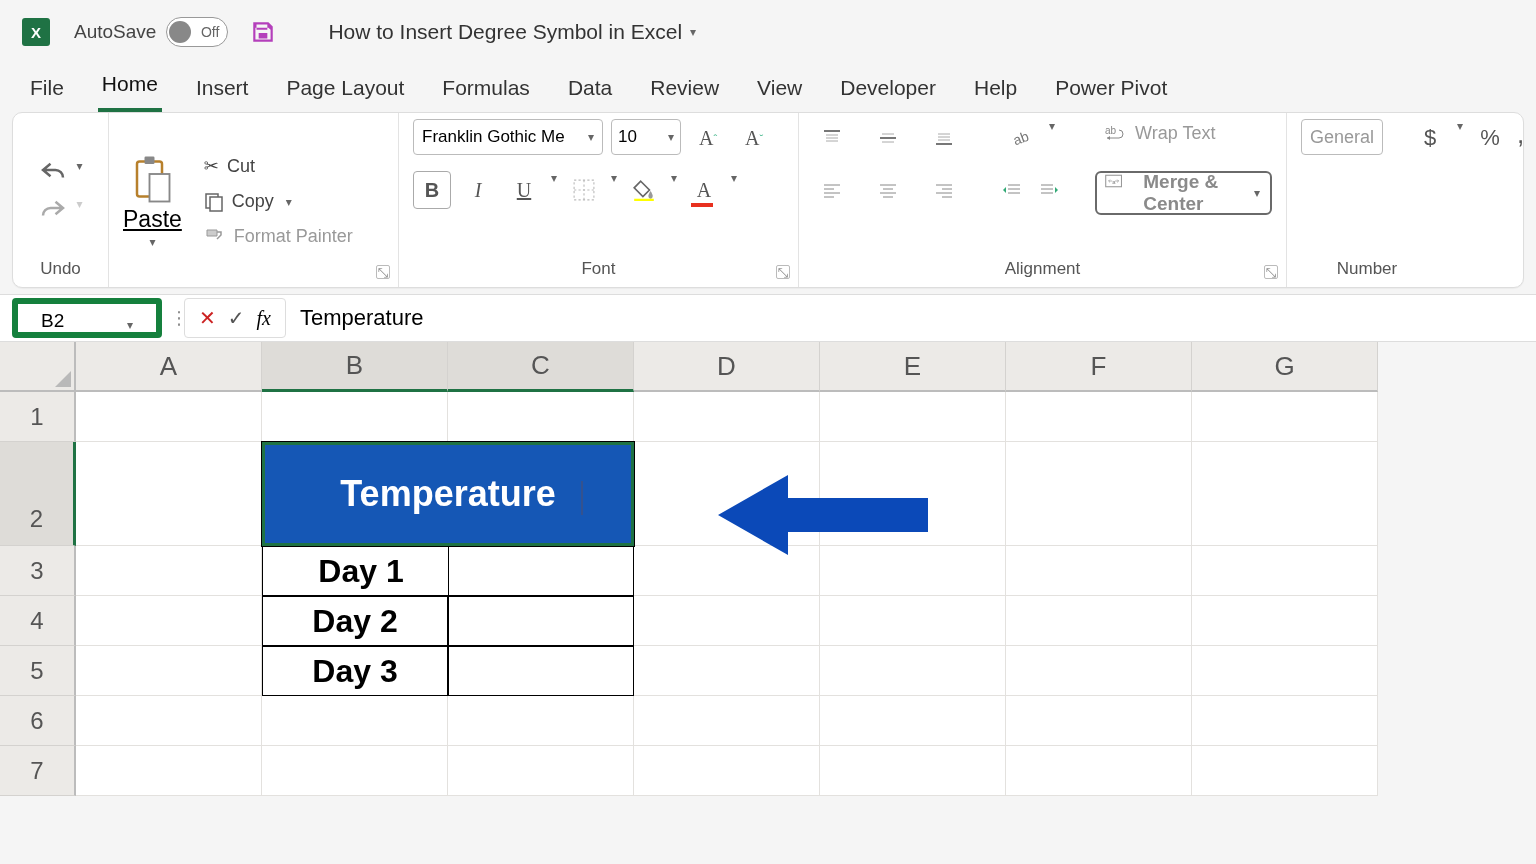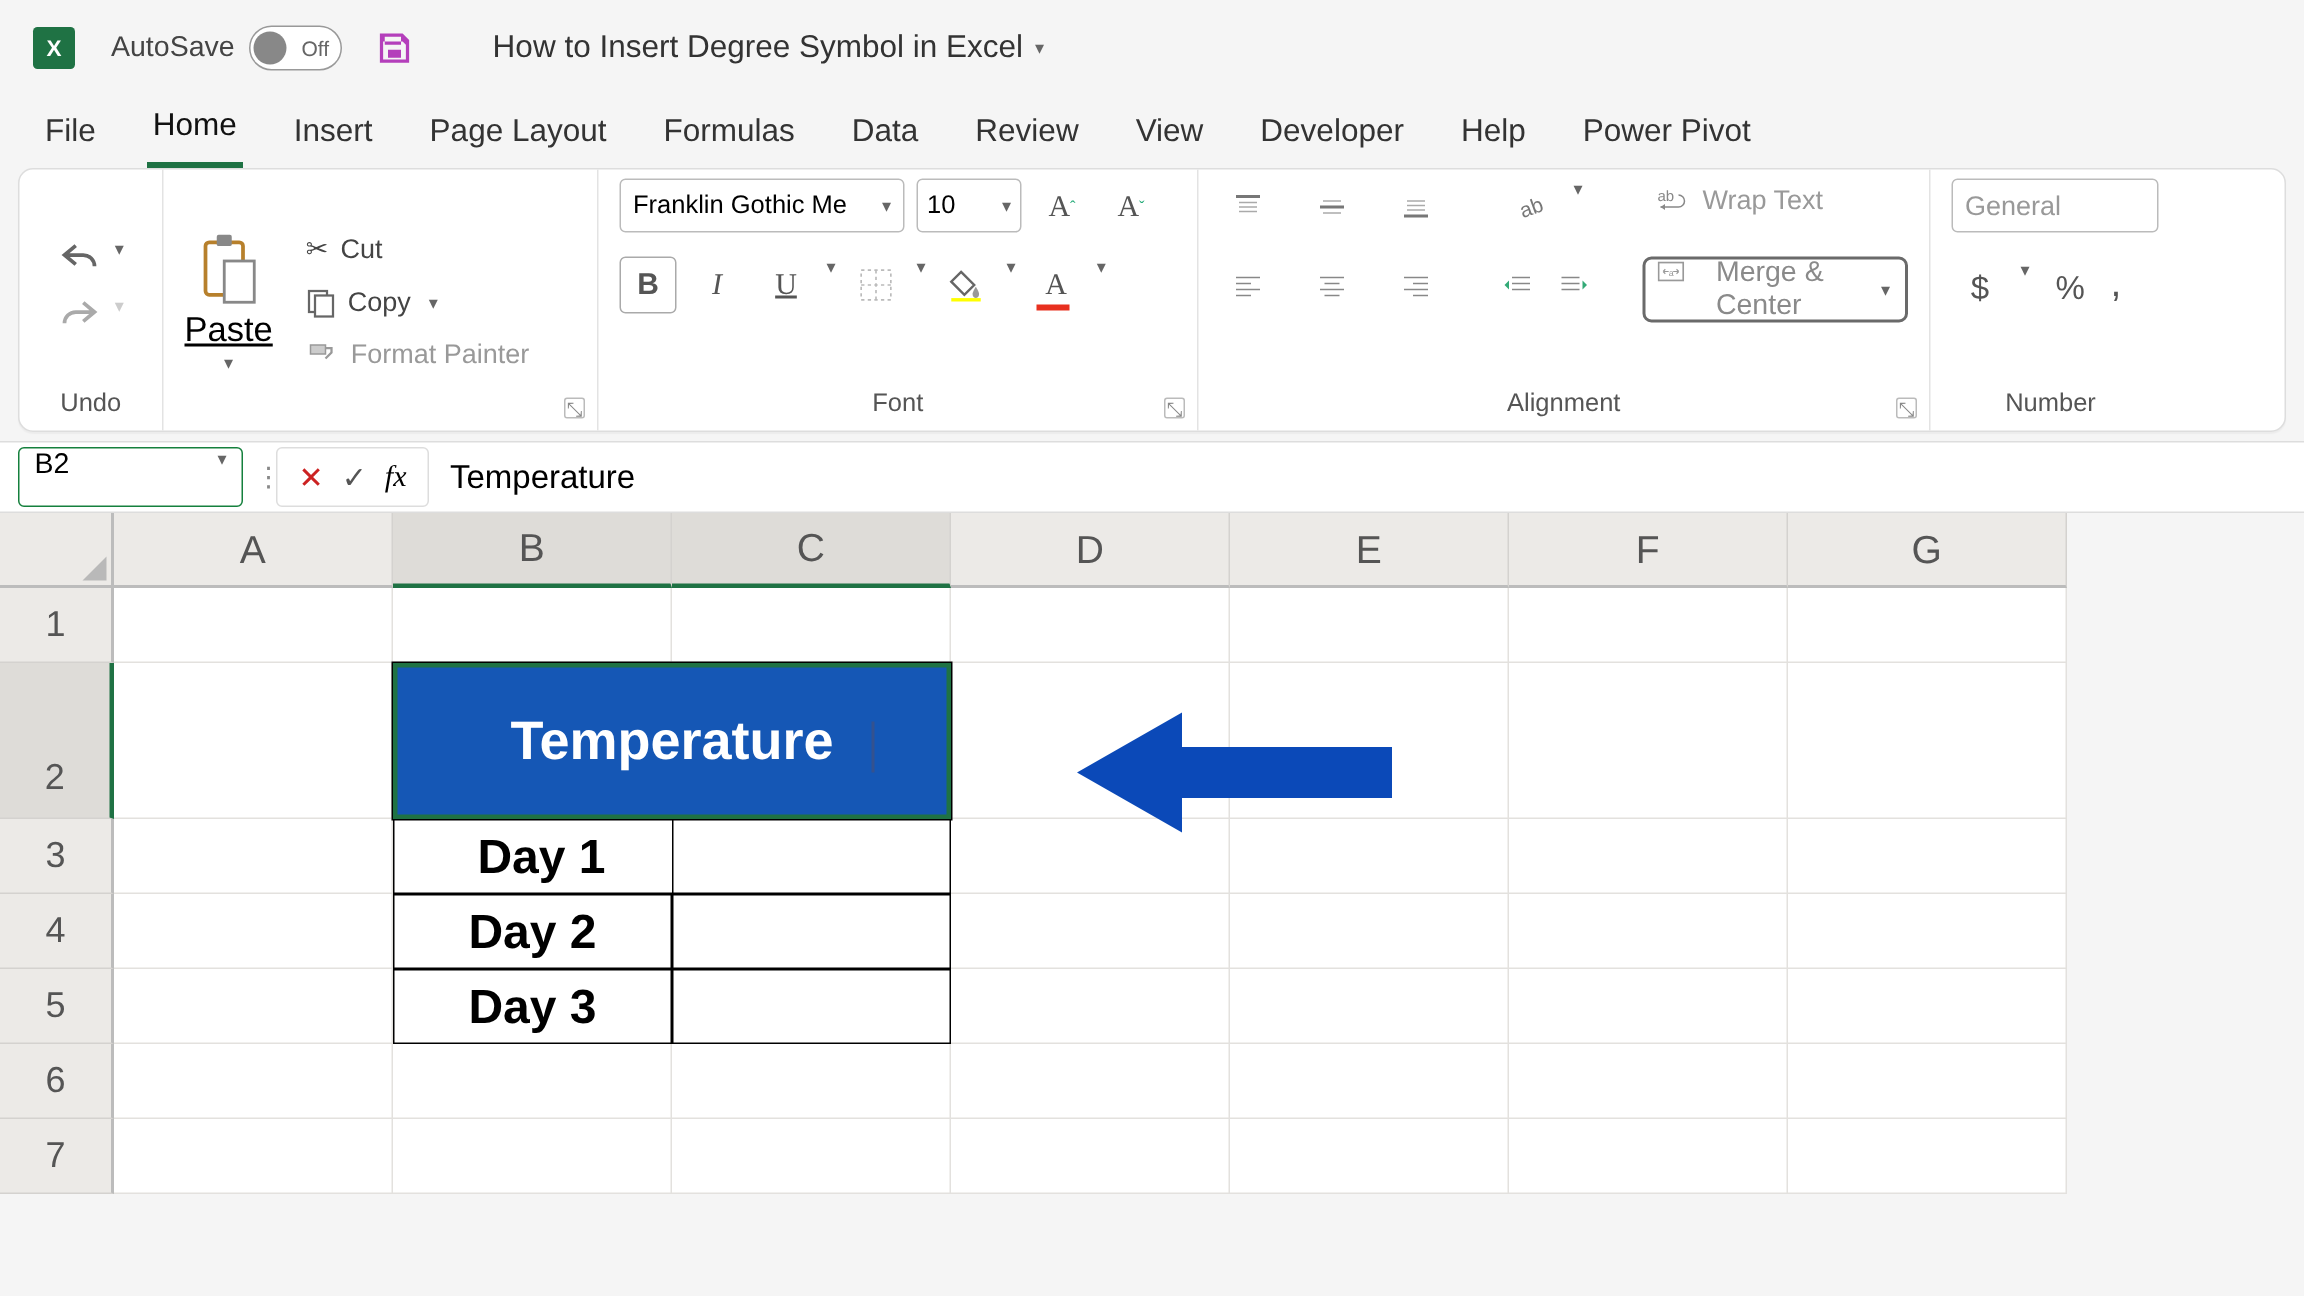--- a/index.html
+++ b/index.html
@@ -26,21 +26,21 @@
   .chev { font-size:12px; color:#666; }
   .small-btn { display:flex; align-items:center; gap:8px; padding:4px 6px; font-size:18px; color:#444; border-radius:4px;}
   .font-box { width:190px; height:36px; border:1px solid #bbb; border-radius:4px; font-size:17px; display:flex; align-items:center; padding:0 8px; justify-content:space-between;}
   .size-box { width:70px; height:36px; border:1px solid #bbb; border-radius:4px; font-size:17px; display:flex; align-items:center; padding:0 6px; justify-content:space-between;}
   .icon-btn { width:38px; height:38px; display:flex; align-items:center; justify-content:center; border-radius:4px; font-size:20px; color:#555;}
   .icon-btn.boxed { border:1.5px solid #aaa;}
   .row { display:flex; align-items:flex-start; gap:8px;}
   .merge-btn { height:44px; border:2px solid #6a6a6a; border-radius:6px; display:flex; align-items:center; padding:0 10px 0 8px; gap:10px; color:#8a8a8a; font-size:19px; width:224px; justify-content:space-between;}
   .num-box { width:138px; height:36px; border:1px solid #bbb; border-radius:4px; color:#999; font-size:18px; display:flex; align-items:center; padding:0 8px;}
   .formula-bar { display:flex; align-items:center; height:48px; background:#fff; border-top:1px solid #ddd; border-bottom:1px solid #ddd; margin-top:6px;}
-  .name-box { width:150px; height:40px; border:1px solid #15803d; border-radius:4px; margin:0 0 0 12px; display:flex; align-items:flex-start; justify-content:space-between; padding:0 10px; font-size:19px; background:#fff;}
+  .name-box { width:150px; height:40px; border:6px solid #15803d; border-radius:4px; margin:0 0 0 12px; display:flex; align-items:flex-end; justify-content:space-between; padding:0 23px; font-size:19px; background:#fff;}
   .fx-icons { display:flex; align-items:center; gap:12px; padding:0 14px; border:1px solid #ddd; border-radius:4px; height:40px; margin-left:14px;}
   .fx-input { flex:1; font-size:22px; padding-left:14px;}
   .grid { display:flex; }
   .row-headers { display:flex; flex-direction:column; }
   .corner { width:76px; height:50px; background:#eceae7; border-right:2px solid #bcbcbc; border-bottom:2px solid #bcbcbc; position:relative;}
   .corner::after{content:""; position:absolute; right:3px; bottom:3px; width:0; height:0; border-style:solid; border-width:0 0 16px 16px; border-color:transparent transparent #b9b9b9 transparent;}
   .rh { width:76px; height:50px; background:#eceae7; border-right:2px solid #bcbcbc; border-bottom:1px solid #d4d2cf; display:flex; align-items:center; justify-content:center; font-size:24px; color:#555;}
   .rh.sel { background:#dedcd8; border-right:3px solid #1f7244;}
   .rh.tall { height:104px;}
   .cols { display:flex; flex-direction:column; flex:1;}
@@ -278,39 +278,39 @@
         <span class="icon-btn">
               <svg width="20" height="16">
                 <line x1="2" y1="3" x2="14" y2="3" stroke="#888"></line>
                 <line x1="2" y1="7" x2="14" y2="7" stroke="#888"></line>
                 <line x1="2" y1="11" x2="14" y2="11" stroke="#888"></line>
                 <path d="M16 5l3 3-3 3z" fill="#3a7"></path>
               </svg>
             </span>
         <div style="width:20px;"></div>
         <div class="merge-btn">
-          <div class="row" style="gap:21px;">
+          <div class="row" style="gap:21px;font-weight:bold;">
             <svg width="24" height="20" viewBox="0 0 24 20">
                   <rect x="1" y="2" width="22" height="16" fill="none" stroke="#999" stroke-width="1.5"></rect>
                   <path d="M5 10h5M5 10l2-2M5 10l2 2" stroke="#999" fill="none"></path>
                   <path d="M19 10h-5M19 10l-2-2M19 10l-2 2" stroke="#999" fill="none"></path>
                   <text x="10" y="14" font-size="8" fill="#999">a</text>
                 </svg>
             <span>Merge &amp; Center</span>
           </div>
           <span class="chev">▾</span>
         </div>
       </div>
     </div>
     <div class="group-label">Alignment</div>
     <span class="launcher">⤡</span>
   </div>
 
   <div class="group" style="width:160px; border-right:none;">
-    <div class="group-body" style="flex-direction:column; align-items:flex-start; gap:18px;">
+    <div class="group-body" style="flex-direction:row; align-items:flex-start; gap:28px;">
       <div class="num-box">
         <span>General</span>
       </div>
       <div class="row" style="gap:8px;">
         <div class="icon-btn" style="font-size:22px;">$</div>
             <span class="chev">▾</span>
         <div class="icon-btn" style="font-size:22px;">%</div>
         <span style="font-size:26px;color:#555;">,</span>
       </div>
     </div>

